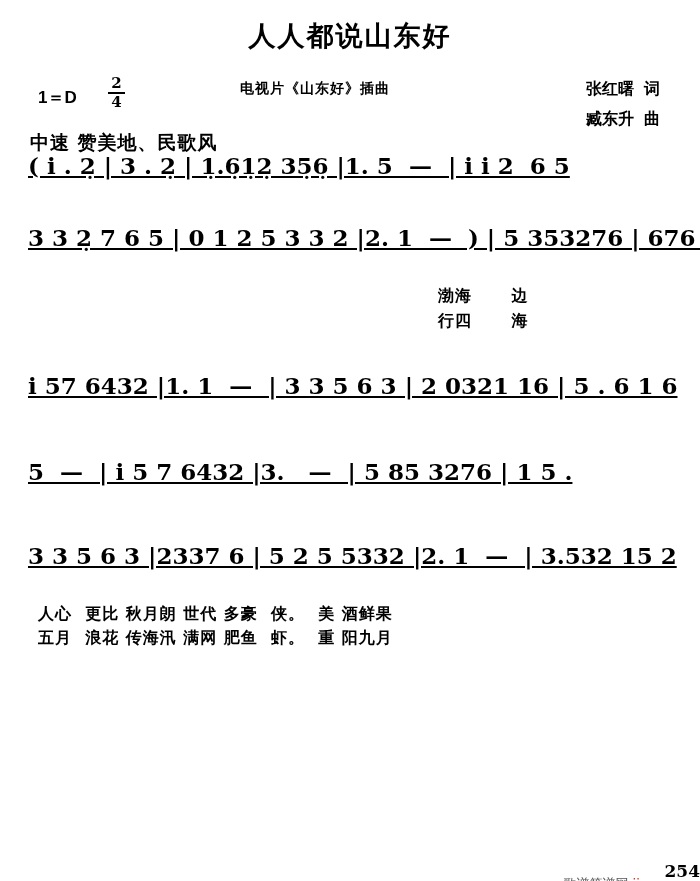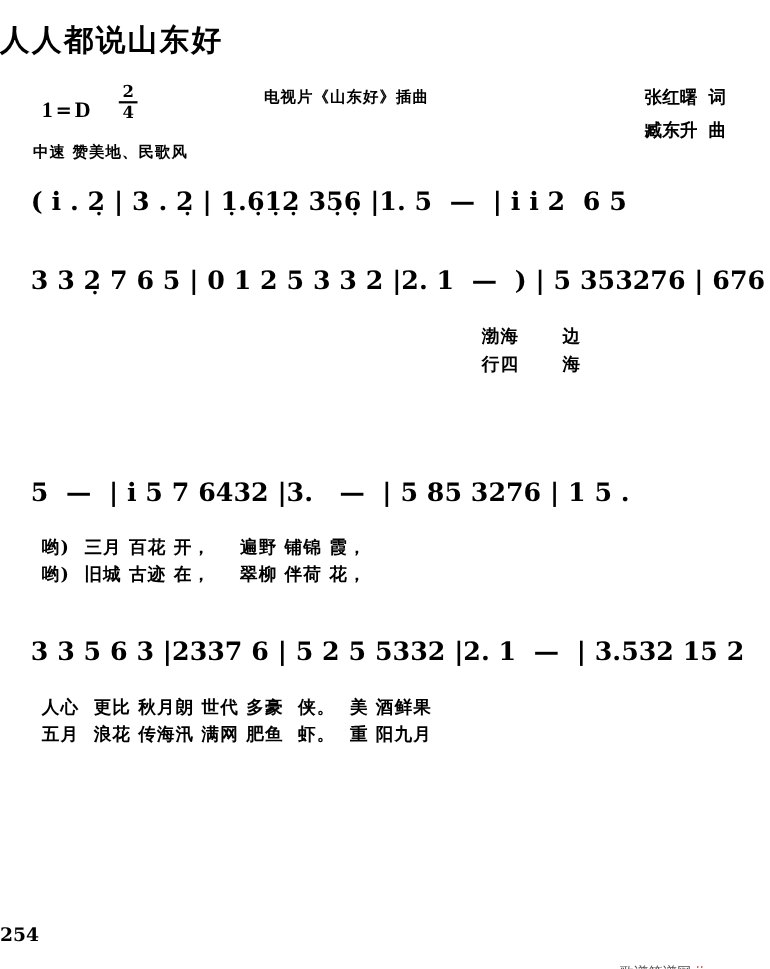--- a/index.html
+++ b/index.html
@@ -16,40 +16,41 @@
     overflow: hidden;
   }
   .sheet {
     position: relative;
     width: 700px;
     height: 881px;
   }
 
   
   .title {
+    text-align: center;
     font-family: Liberation Mono, monospace;
     font-weight: bold;
     font-size: 27px;
     letter-spacing: 2px;
     margin-top: 18px;
   }
 
   
   .header {
     position: relative;
     height: 80px;
     margin-top: 14px;
   }
   .keysig {
     position: absolute;
     left: 38px;
     top: 18px;
-    font-family: Liberation Serif, serif;
-    font-weight: bold;
-    font-size: 20px;
+    font-family: Liberation Sans, sans-serif;
+    font-weight: bold;
+    font-size: 17px;
   }
   .meter {
     position: absolute;
     left: 108px;
     top: 8px;
     font-family: "DejaVu Serif", serif;
     font-weight: bold;
     font-size: 15px;
     text-align: center;
     line-height: 1.0;
@@ -78,64 +79,65 @@
     text-align: left;
   }
   .credits span.role { margin-left: 10px; }
 
   .tempo {
     position: absolute;
     left: 30px;
     top: 62px;
     font-family: "DejaVu Serif", serif;
     font-weight: bold;
-    font-size: 14px;
+    font-size: 19px;
     letter-spacing: 1px;
   }
 
   
   .system {
     position: relative;
     margin: 0 28px;
     height: 62px;
   }
 
   .notes {
     font-family: "DejaVu Serif", serif;
     font-weight: bold;
     font-size: 23px;
     letter-spacing: 0px;
     white-space: pre;
     line-height: 1.0;
     position: relative;
-    top: 24px;
+    top: 6px;
+    text-decoration: underline;
   }
 
   .lyricline {
     font-family: "DejaVu Serif", serif;
     font-weight: bold;
     font-size: 16px;
     white-space: pre;
     line-height: 1.55;
     letter-spacing: 1px;
     margin-left: 10px;
   }
-  .lyricblock { margin: 12px 28px 0 28px; }
+  .lyricblock { margin: 2px 28px 0 28px; }
 
   .gap-s { height: 10px; }
   .gap-m { height: 22px; }
   .gap-l { height: 34px; }
 
   
   .pagenum {
     position: absolute;
-    bottom: 39px;
+    bottom: 18px;
     left: 0;
     width: 100%;
-    text-align: left;
+    text-align: right;
     font-family: "DejaVu Serif", serif;
     font-weight: bold;
     font-size: 17px;
   }
   
   .watermark {
     position: absolute;
     right: 8px;
     bottom: 6px;
     font-size: 13px;
@@ -177,30 +179,29 @@
 
   <div class="system">
     <div class="notes">3 3 2̣ 7 6 5 | 0 1 2 5 3 3 2 |2. 1  —  ) | 5 353276 | 676 5 .</div>
   </div>
   <div class="lyricblock">
     <div class="lyricline" style="margin-left:410px;">渤海      边</div>
     <div class="lyricline" style="margin-left:410px;">行四      海</div>
   </div>
   <div class="gap-l"></div>
 
+  <div class="system">
+    <div class="notes">i 57 6432 |1. 1  —  | 3 3 5 6 3 | 2 0321 16 | 5 . 6 1 6</div>
+  </div>
   <div class="lyricblock">
   </div>
   <div class="gap-m"></div>
 
   <div class="system">
     <div class="notes">5  —  | i 5 7 6432 |3.   —  | 5 85 3276 | 1 5 .</div>
-  </div>
-  <div class="lyricblock">
-    <div class="lyricline">哟)  三月 百花 开，    遍野 铺锦 霞，</div>
-    <div class="lyricline">哟)  旧城 古迹 在，    翠柳 伴荷 花，</div>
   </div>
   <div class="gap-m"></div>
 
   <div class="system">
     <div class="notes">3 3 5 6 3 |2337 6 | 5 2 5 5332 |2. 1  —  | 3.532 15 2</div>
   </div>
   <div class="lyricblock">
     <div class="lyricline">人心  更比 秋月朗 世代 多豪  侠。  美 酒鲜果</div>
     <div class="lyricline">五月  浪花 传海汛 满网 肥鱼  虾。  重 阳九月</div>
   </div>

